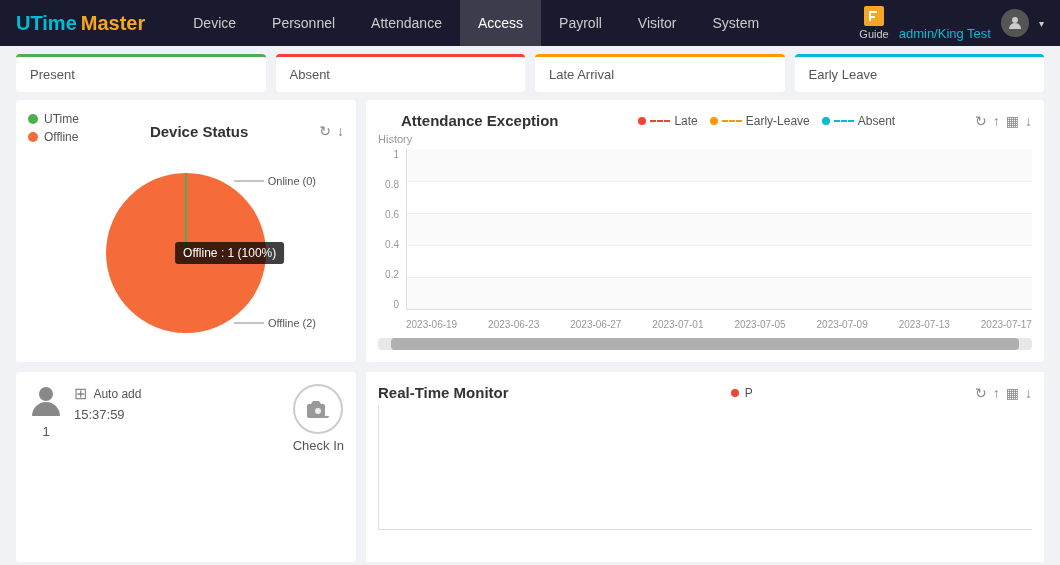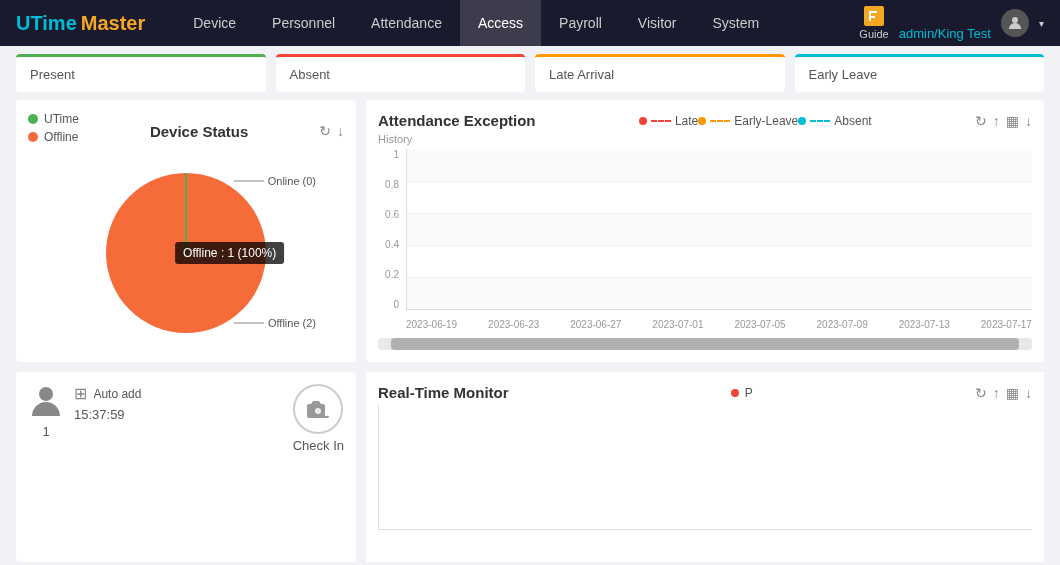--- a/index.html
+++ b/index.html
@@ -203,23 +203,25 @@
       border-radius: 4px;
       padding: 12px;
       flex: 1;
       min-height: 240px;
     }
     .attendance-header {
       display: flex;
       align-items: center;
       justify-content: space-between;
       margin-bottom: 4px;
+      margin-left: 23px;
     }
     .att-legend {
       display: flex;
+      gap: 12px;
       align-items: center;
     }
     .att-legend-item {
       display: flex;
       align-items: center;
       gap: 4px;
       font-size: 12px;
       color: #555;
     }
     .att-legend-line {

